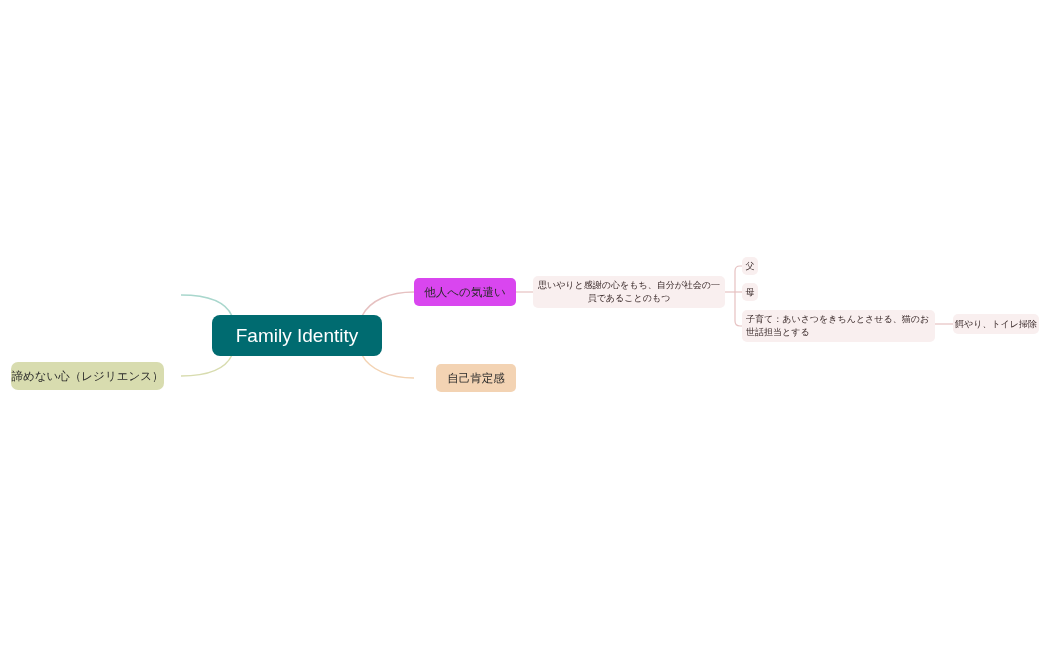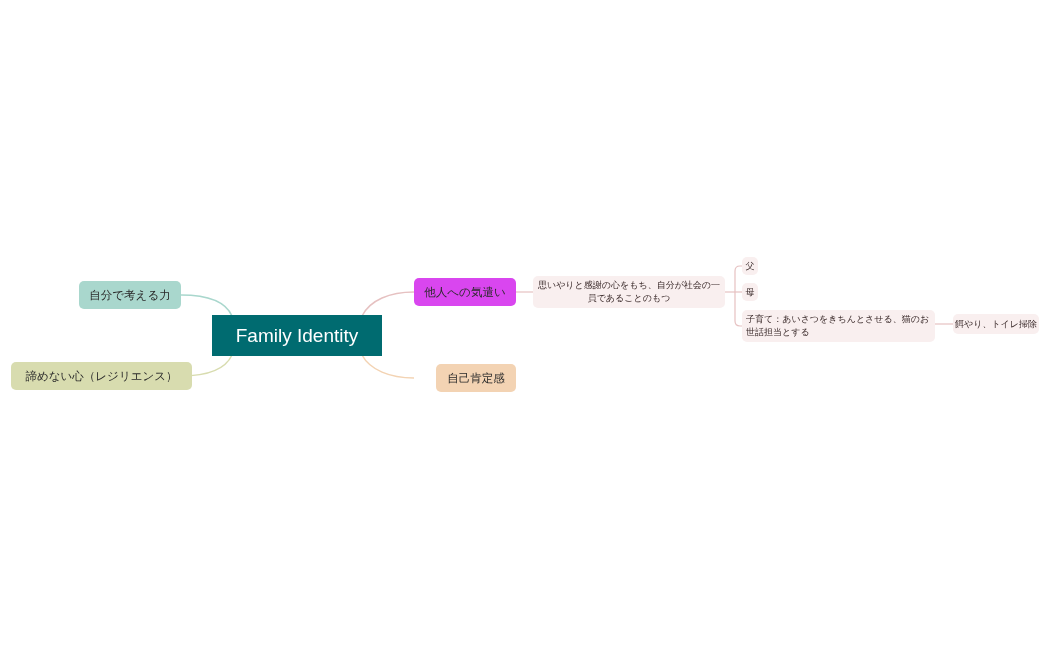--- a/index.html
+++ b/index.html
@@ -3,24 +3,24 @@
 <meta charset="utf-8">
 <style>
   html, body { margin:0; padding:0; }
   body { width:1049px; height:650px; background:#ffffff; position:relative; overflow:hidden;
          font-family:"DejaVu Sans","Liberation Sans",sans-serif; }
   .canvas { position:absolute; left:0; top:0; width:1049px; height:650px; }
   svg.lines { position:absolute; left:0; top:0; width:1049px; height:650px; pointer-events:none; }
   .node { position:absolute; box-sizing:border-box; display:flex; align-items:center; justify-content:center;
           border-radius:4px; white-space:nowrap; cursor:pointer; }
   .root { left:212px; top:315px; width:170px; height:41px; background:#006b70; color:#ffffff;
-          font-size:19px; border-radius:0; font-family:"Liberation Sans","DejaVu Sans",sans-serif; }
+          font-size:19px; border-radius:8px; font-family:"Liberation Sans","DejaVu Sans",sans-serif; }
   .main { font-size:11.5px; color:#2a2a2a; height:28px; border-radius:5px; }
   .n-self { left:79px; top:281px; width:102px; background:#a9d7cd; }
-  .n-resil { left:11px; top:362px; width:181px; background:#d8dcaf; }
+  .n-resil { left:11px; top:362px; width:153px; background:#d8dcaf;border-radius:7px; }
   .n-care { left:414px; top:278px; width:102px; background:#d946ef; }
   .n-esteem { left:436px; top:364px; width:80px; background:#f3d3b3; }
   .sub { background:#f9efef; color:#3a2a2a; font-size:9px; border-radius:5px; }
   .n-omoi { left:533px; top:276px; width:192px; height:32px; justify-content:flex-start; padding:0 4px;
             white-space:normal; line-height:13px;text-align:center; }
   .n-father { left:742px; top:257px; width:16px; height:18px; }
   .n-mother { left:742px; top:283px; width:16px; height:18px; }
   .n-child { left:742px; top:310px; width:193px; height:32px; justify-content:flex-end; padding:0 4px;
              white-space:normal; line-height:13px; }
   .n-feed { left:953px; top:314px; width:86px; height:20px;text-align:right; }
@@ -44,23 +44,20 @@
     <path d="M742 266 L740 266 Q735 266 735 271 L735 321 Q735 326 740 326 L742 326" stroke="#e6c1c1" stroke-width="1.2" fill="none"></path>
     <path d="M735 292 L742 292" stroke="#e6c1c1" stroke-width="1.2" fill="none"></path>
 
     <path d="M935 324 L953 324" stroke="#e6c1c1" stroke-width="1.2" fill="none"></path>
   </svg>
 
   <div class="node root">
     <span>Family Identity</span>
   </div>
 
-  <div class="node main n-self">
-    <span>自分で考える力</span>
-  </div>
   <div class="node main n-resil">
     <span>諦めない心（レジリエンス）</span>
   </div>
   <div class="node main n-care">
     <span>他人への気遣い</span>
   </div>
   <div class="node main n-esteem">
     <span>自己肯定感</span>
   </div>
 

